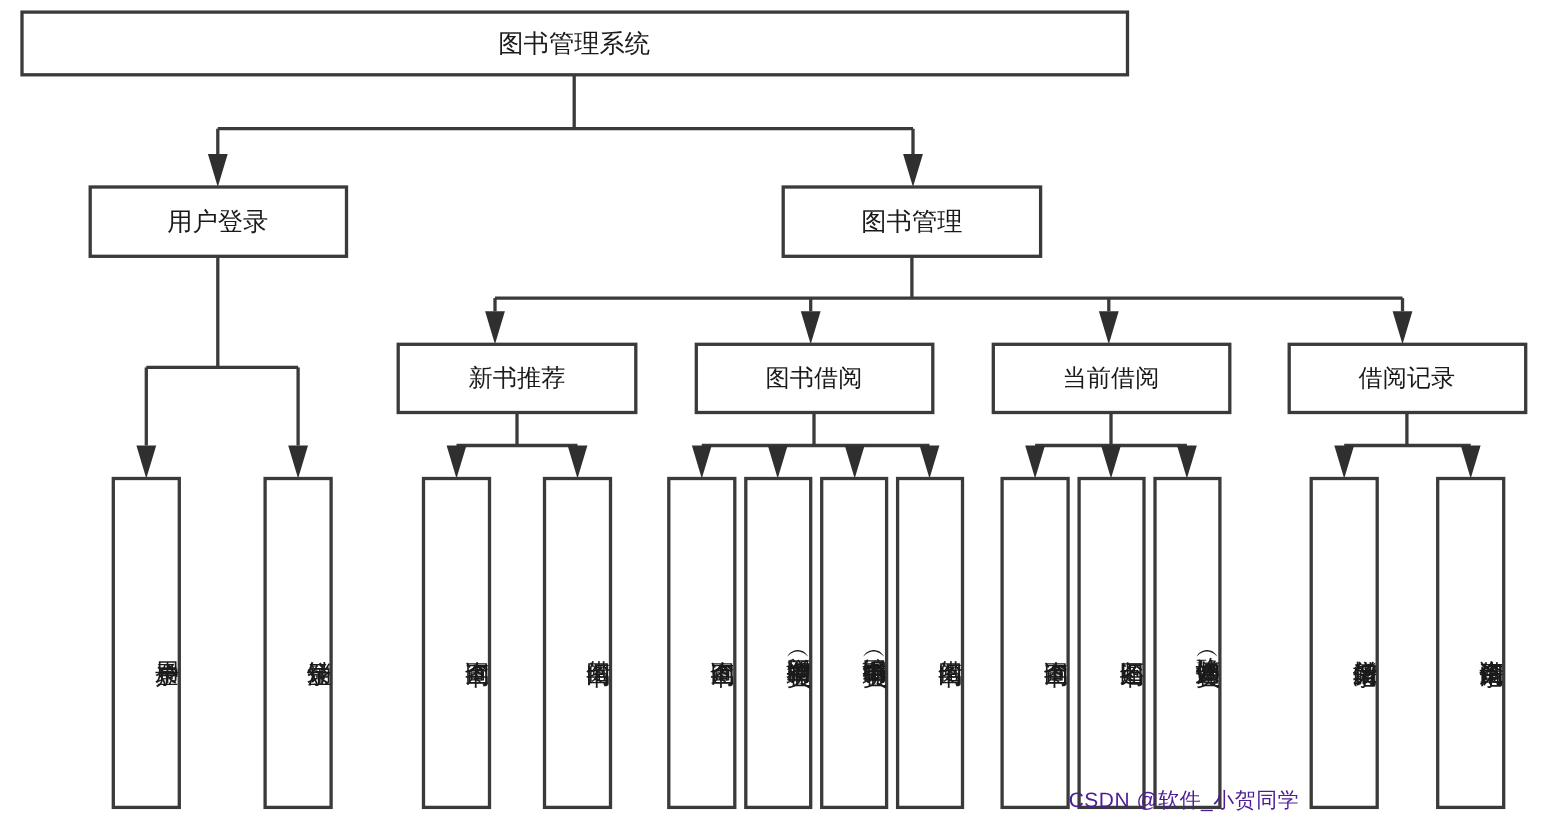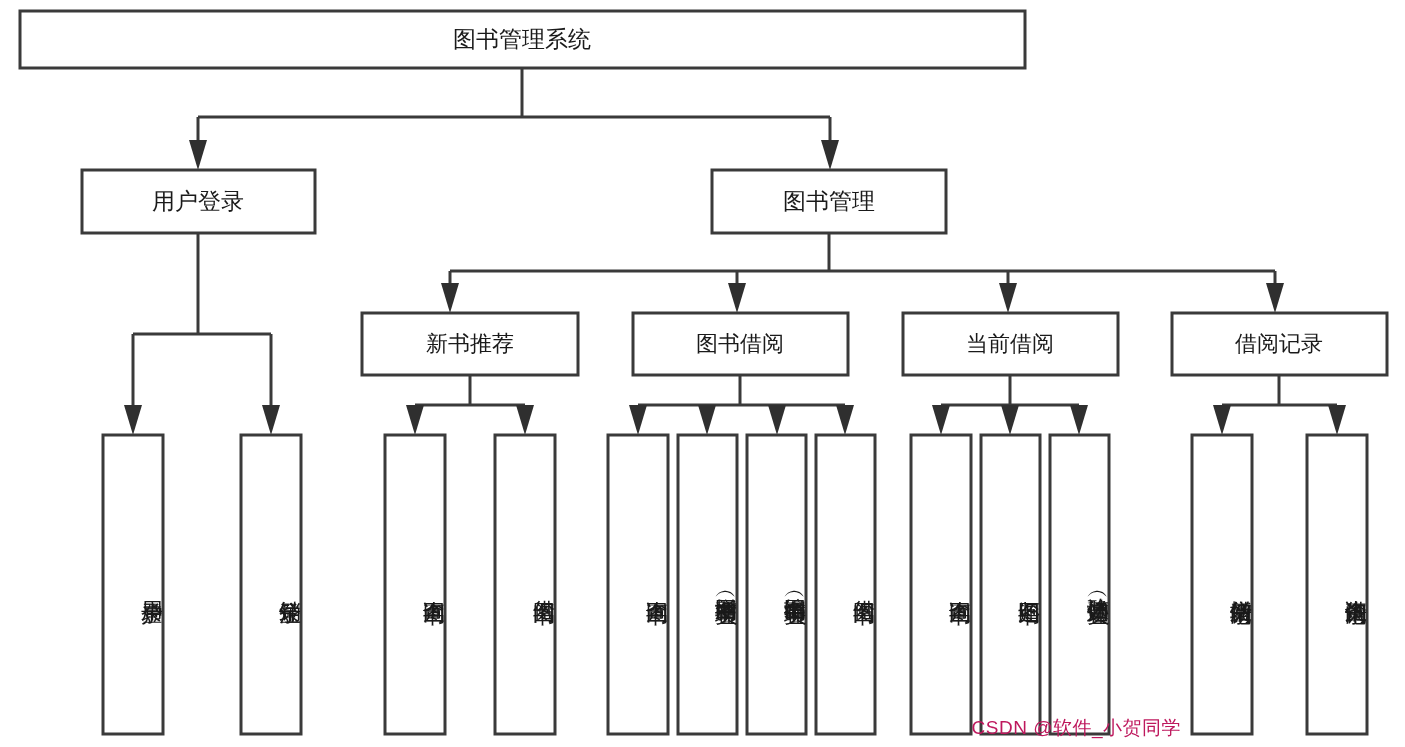--- a/index.html
+++ b/index.html
@@ -64,21 +64,21 @@
     text-align: center;
     white-space: nowrap;
     pointer-events: none;
   }
   .watermark {
     position: absolute;
     right: 6px;
     bottom: 6px;
     font-family: "Liberation Sans", "DejaVu Sans", sans-serif;
     font-size: 19px;
-    color: #be185d;
+    color: #4c1d95;
     letter-spacing: 0.5px;
     white-space: nowrap;
   }
 </style>
 </head>
 <body>
 
 <div id="diagram-root">
 
   <svg class="flow" viewBox="0 0 1405 747" xmlns="http://www.w3.org/2000/svg">

